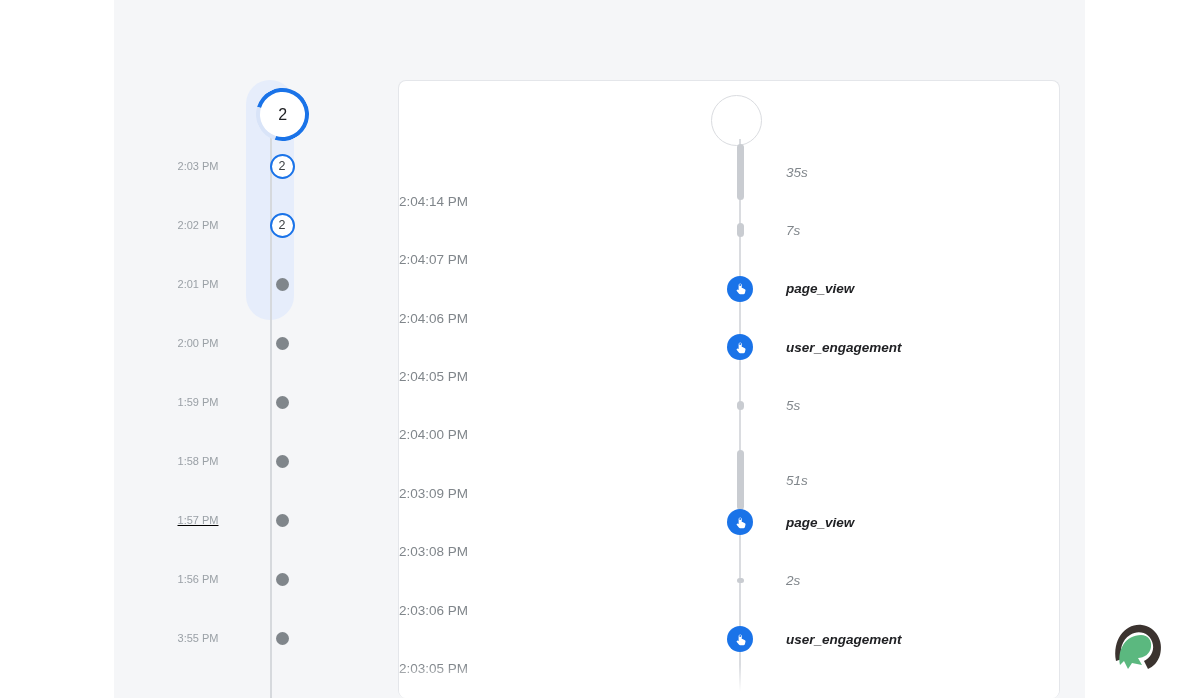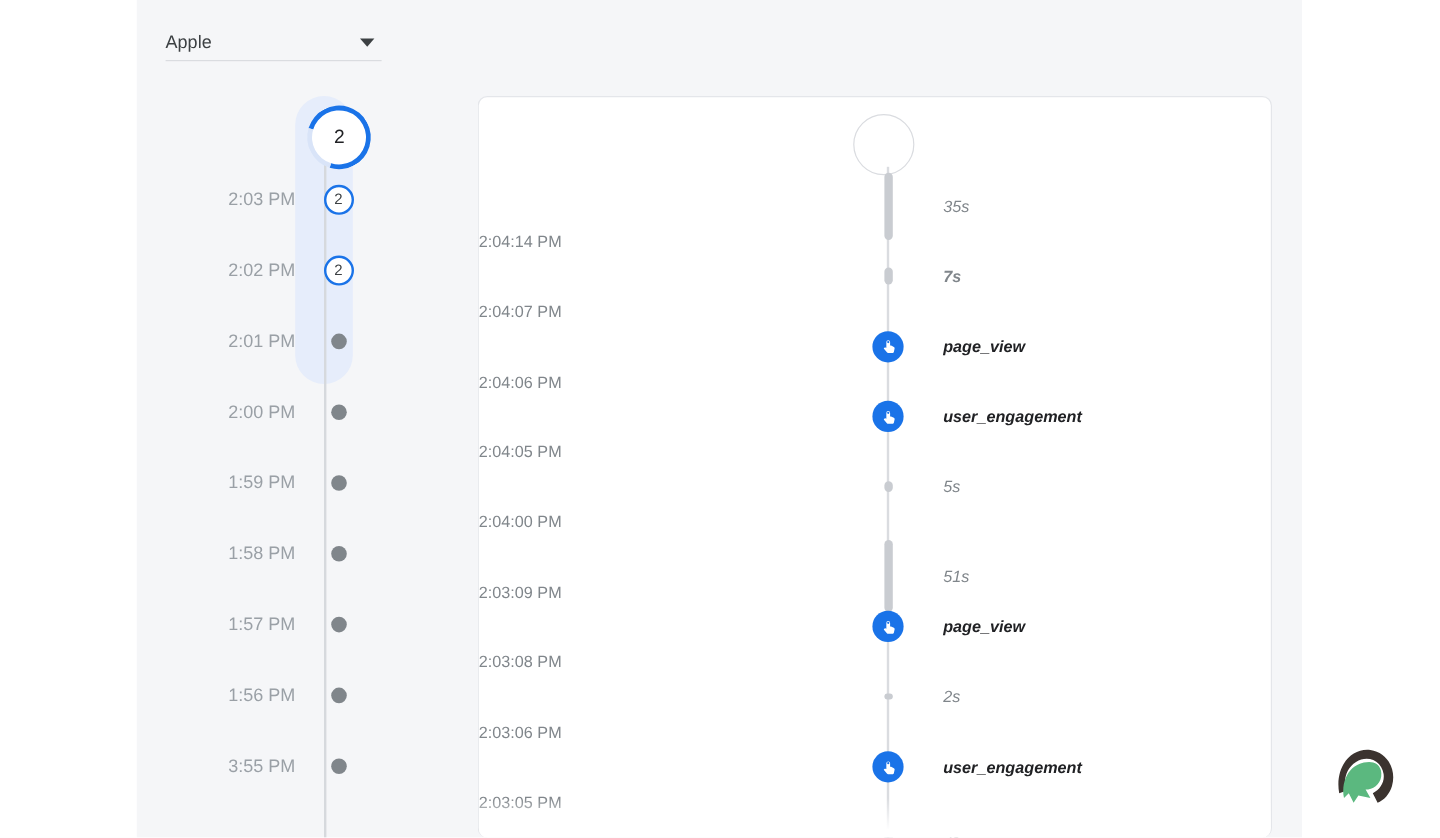--- a/index.html
+++ b/index.html
@@ -55,22 +55,22 @@
   .rail-highlight {
     position: absolute; left: 96px; top: 2px;
     width: 48px; height: 240px; border-radius: 26px;
     background: #e6edfb;
   }
   .rail-item {
     position: absolute; left: 0; width: 165px; height: 24px;
     display: flex; align-items: center;
   }
   .rail-time {
-    width: 108px; text-align: right; padding-right: 12px;
-    font-size: 15px; color: #9aa0a6; white-space: nowrap;
+    width: 108px; text-align: center; padding-right: 12px;
+    font-size: 11px; color: #9aa0a6; white-space: nowrap;
   }
   .rail-node { position: relative; width: 48px; display: flex; justify-content: center; }
 
   .node-dot { width: 13px; height: 13px; border-radius: 50%; background: #80868b; }
   .node-badge {
     width: 25px; height: 25px; border-radius: 50%;
     background: #ffffff; border: 2px solid #1a73e8;
     display: flex; align-items: center; justify-content: center;
     font-size: 12.5px; color: #3c4043;
   }
@@ -142,24 +142,20 @@
   .logo { position: absolute; left: 1108px; top: 617px; width: 60px; height: 60px; }
 </style>
 </head>
 <body>
 
 <div id="root">
 
   <div class="bg-band"></div>
 
   <div class="device-header">
-    <div class="dh-select">
-      <span class="dh-select-value">Apple</span>
-      <span class="dh-caret"></span>
-    </div>
   </div>
 
   <div class="rail">
     <div class="rail-highlight"></div>
     <div class="rail-line"></div>
     <div id="rail-items">
         <div class="rail-item" style="top: 17px;">
           <div class="rail-time"></div>
           <div class="rail-node">
             <div class="node-badge big">
@@ -200,21 +196,21 @@
           <div class="rail-node">
             <div class="node-dot"></div>
           </div>
         </div>
         <div class="rail-item" style="top: 371px;">
           <div class="rail-time">1:58 PM</div>
           <div class="rail-node">
             <div class="node-dot"></div>
           </div>
         </div>
-        <div class="rail-item" style="top: 430px;">
+        <div class="rail-item" style="top: 430px; text-decoration: underline;">
           <div class="rail-time">1:57 PM</div>
           <div class="rail-node">
             <div class="node-dot"></div>
           </div>
         </div>
         <div class="rail-item" style="top: 489px;">
           <div class="rail-time">1:56 PM</div>
           <div class="rail-node">
             <div class="node-dot"></div>
           </div>
@@ -237,21 +233,21 @@
             <div class="s-time"></div>
             <div class="s-node">
               <div class="gap-bar" style="height: 56px;"></div>
             </div>
             <div class="s-dur">35s</div>
           </div>
           <div class="srow" style="top: 109.2px;">
             <div class="s-time">2:04:14 PM</div>
             <div class="s-node"></div>
           </div>
-          <div class="srow" style="top: 138.4px; font-weight: bold;">
+          <div class="srow" style="top: 138.4px;">
             <div class="s-time"></div>
             <div class="s-node">
               <div class="gap-bar" style="height: 14px;"></div>
             </div>
             <div class="s-dur">7s</div>
           </div>
           <div class="srow" style="top: 167.6px;">
             <div class="s-time">2:04:07 PM</div>
             <div class="s-node"></div>
           </div>

